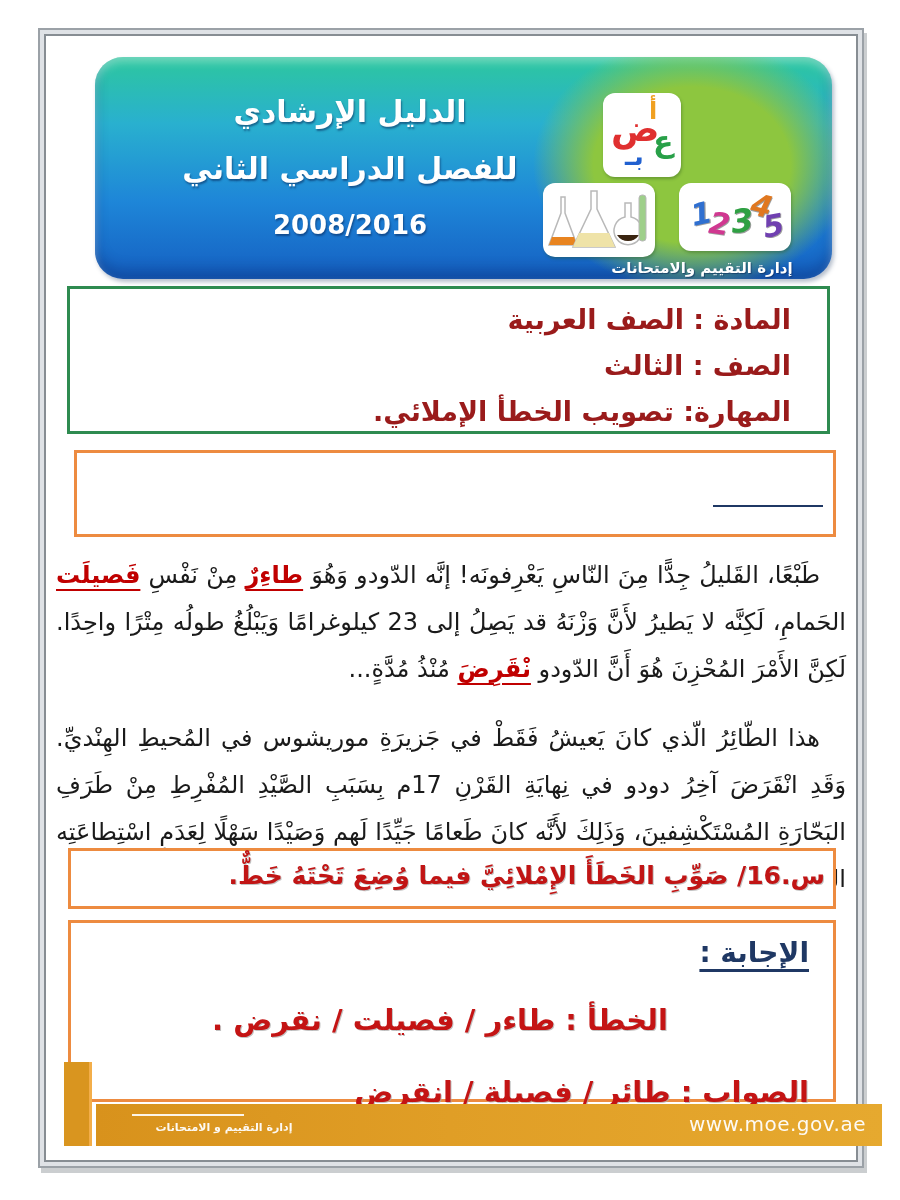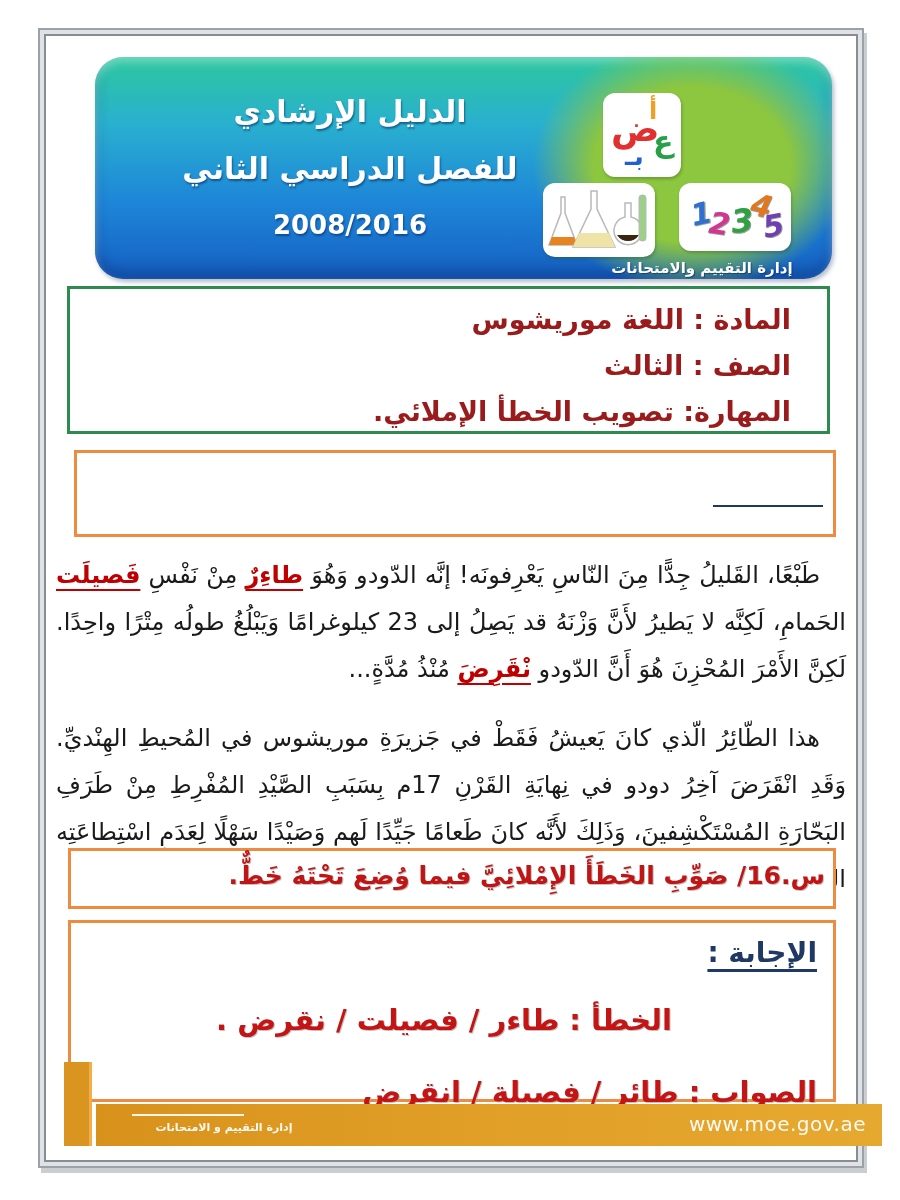--- a/index.html
+++ b/index.html
@@ -94,21 +94,21 @@
   
   .question-box{left:68px;top:848px;width:768px;height:61px;direction:rtl;
     padding:10px 8px 0 8px;}
   .question-text{
     font-size:25px;font-weight:bold;color:#c11515;
     text-shadow:1px 1px 0 rgba(170,170,170,.7);
   }
 
   
   .answer-box{left:68px;top:920px;width:768px;height:182px;direction:rtl;
-    padding:10px 16px 0 0;}
+    padding:10px 24px 0 0;}
   .answer-heading{
     font-size:28px;font-weight:bold;color:#1f3864;text-decoration:underline;
     text-underline-offset:7px;text-decoration-thickness:3px;line-height:40px;
   }
   .answer-line{
     font-size:29px;font-weight:bold;color:#c41414;line-height:50px;
     text-shadow:1px 1px 0 rgba(170,170,170,.7);
     margin-top:22px;
   }
   .answer-wrong{text-align:center;}
@@ -178,21 +178,21 @@
       <span class="num n2">2</span>
       <span class="num n3">3</span>
       <span class="num n4">4</span>
       <span class="num n5">5</span>
     </div>
 
     <div class="banner-dept">إدارة التقييم والامتحانات</div>
   </div>
 
   <div class="info-box">
-    <div class="info-line">المادة : اللغة موريشوس</div>
+    <div class="info-line">المادة : الصف العربية</div>
     <div class="info-line">الصف : الثالث</div>
     <div class="info-line">المهارة: تصويب الخطأ الإملائي.</div>
   </div>
 
   <div class="orange-box instruction-box">
     <span class="tail-line"></span>
   </div>
 
   <div class="passage">
     <p><span>طَبْعًا، القَليلُ جِدًّا مِنَ النّاسِ يَعْرِفونَه! إنَّه الدّودو وَهُوَ </span><span class="err">طاءِرٌ</span><span> مِنْ نَفْسِ </span><span class="err">فَصيلَت</span><span> الحَمامِ، لَكِنَّه لا يَطيرُ لأَنَّ وَزْنَهُ قد يَصِلُ إلى 23 كيلوغرامًا وَيَبْلُغُ طولُه مِتْرًا واحِدًا. لَكِنَّ الأَمْرَ المُحْزِنَ هُوَ أَنَّ الدّودو </span><span class="err">نْقَرِضَ</span><span> مُنْذُ مُدَّةٍ...</span></p>

